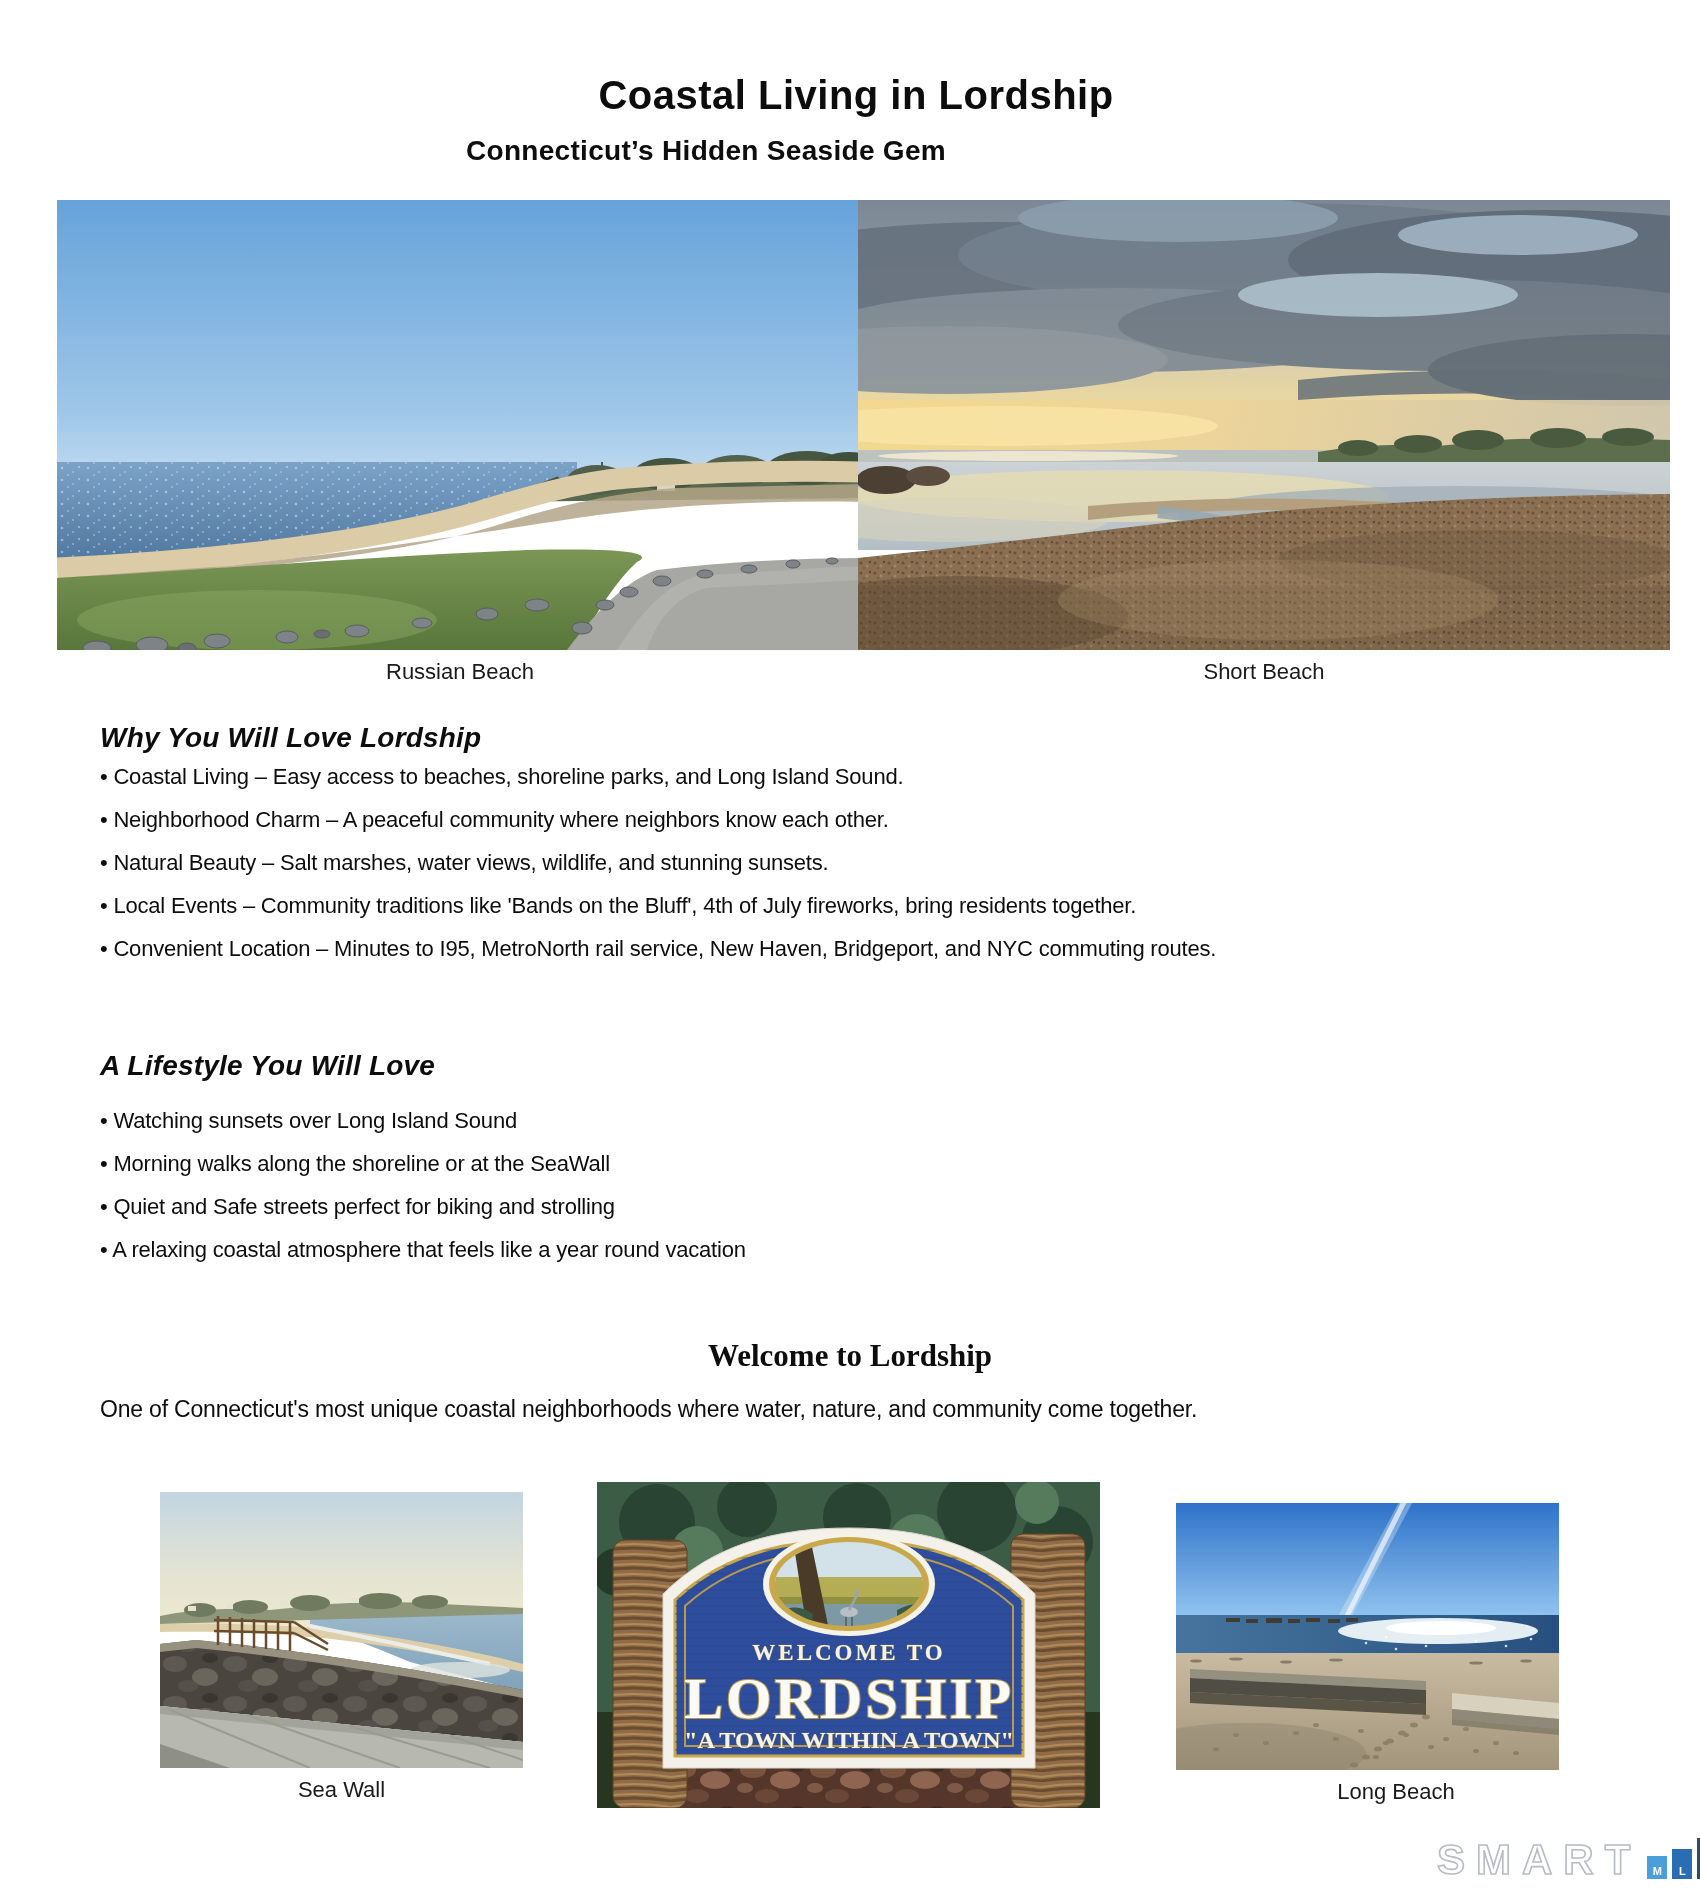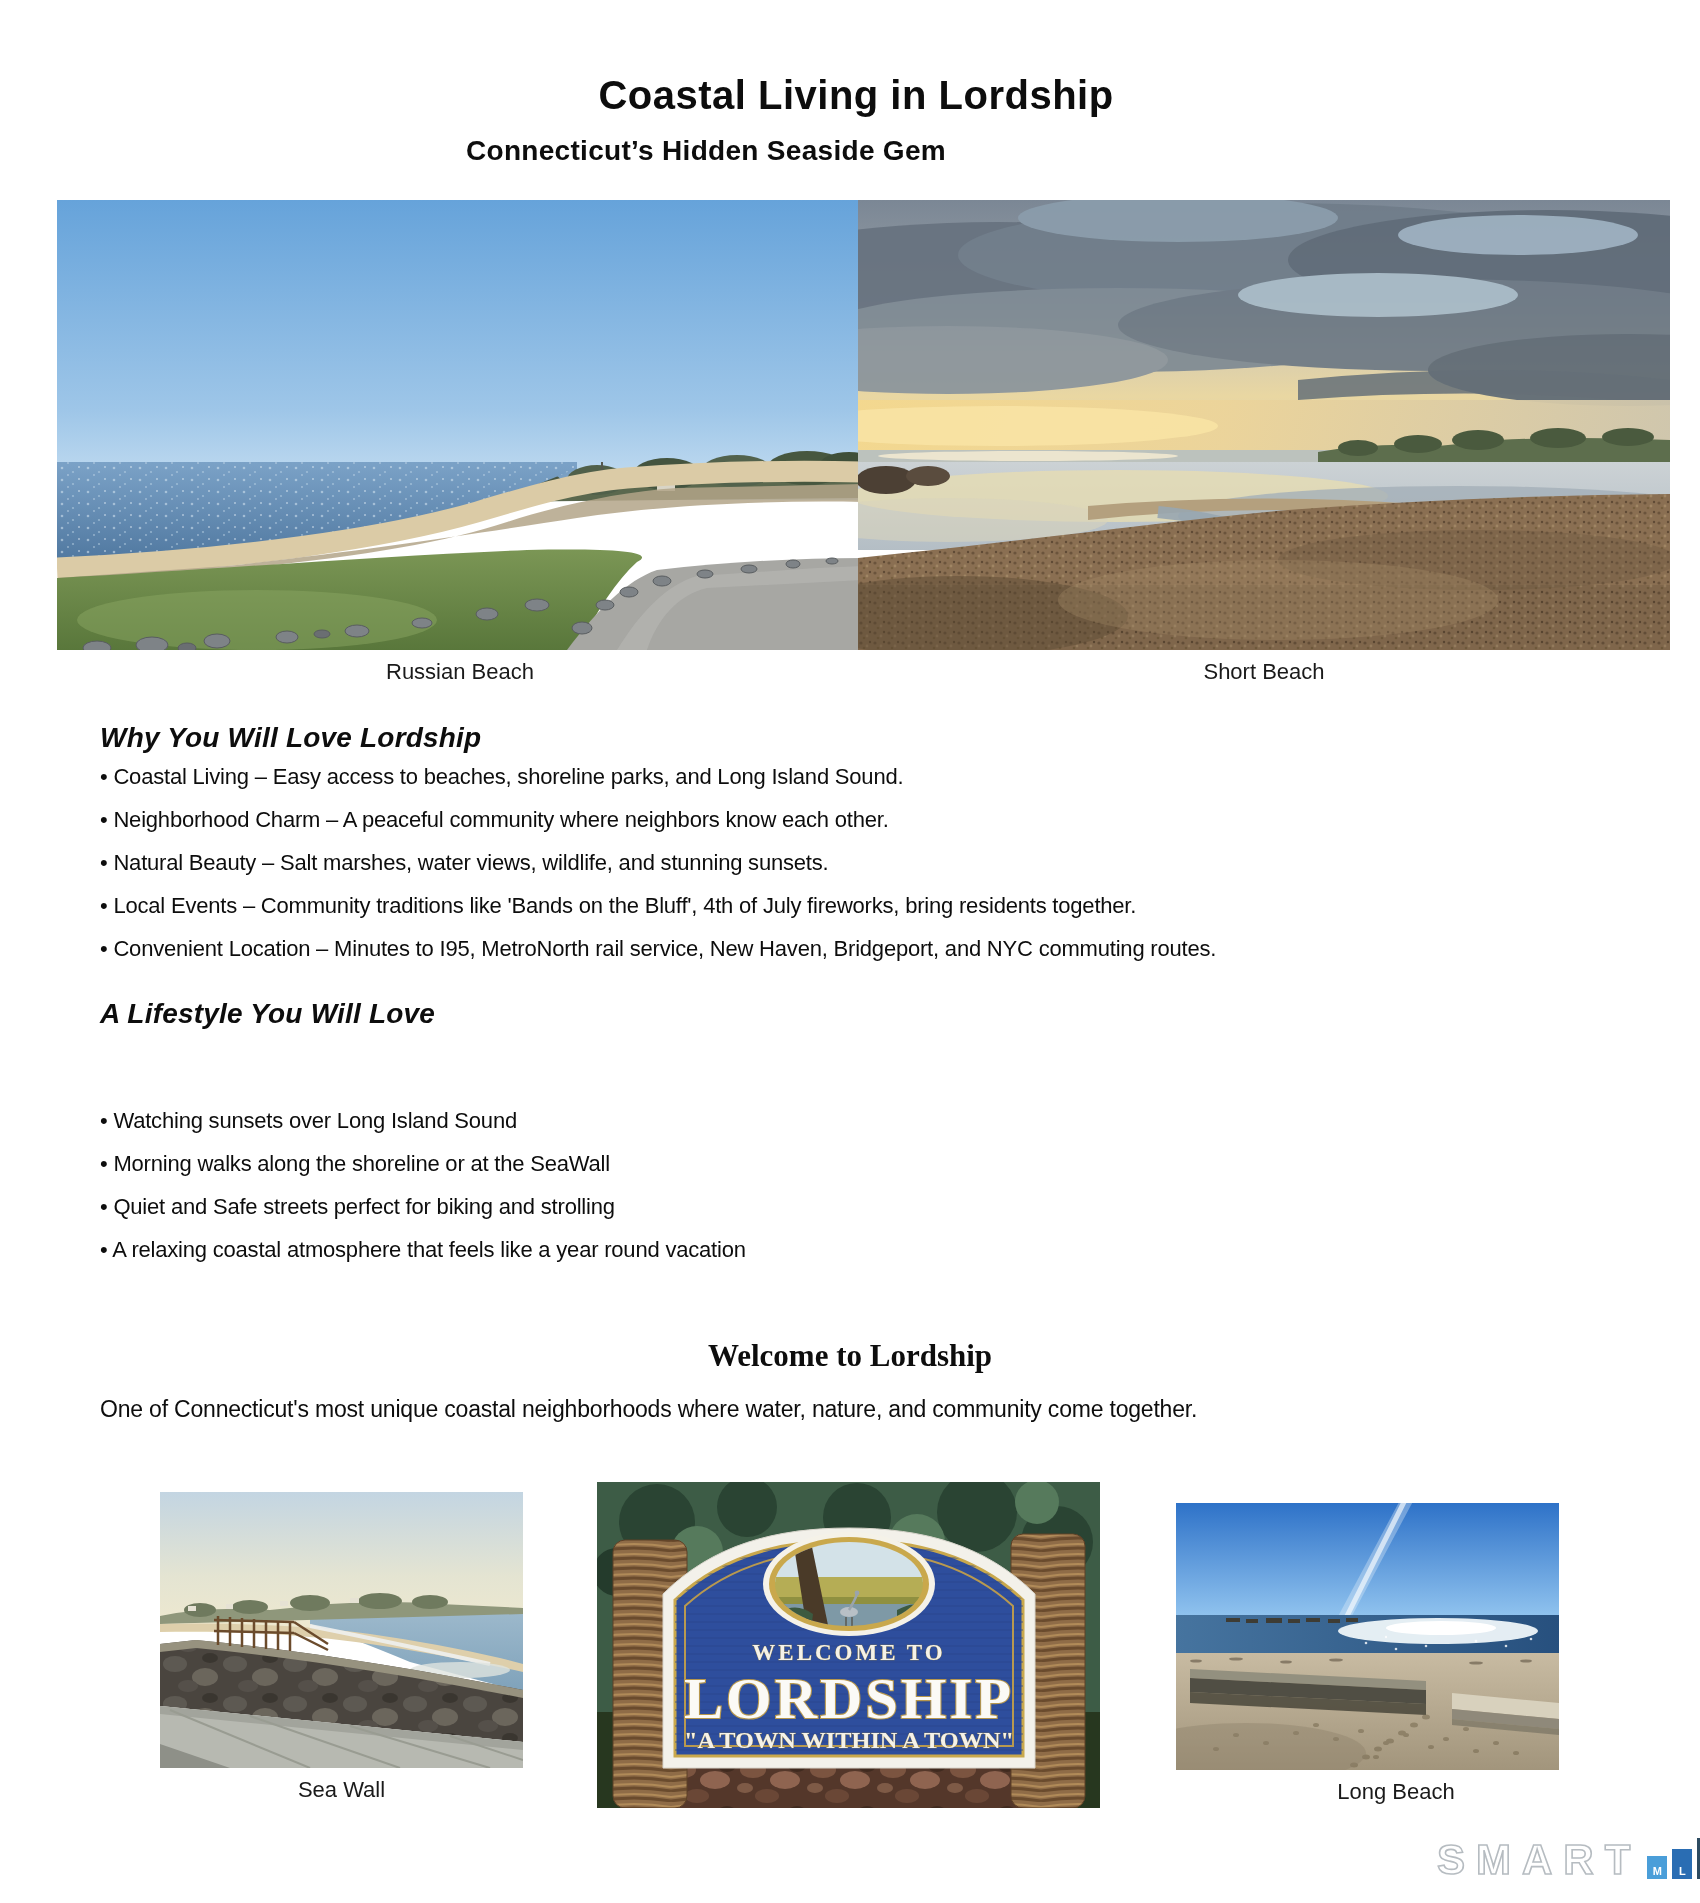--- a/index.html
+++ b/index.html
@@ -15,21 +15,21 @@
   figcaption{text-align:center;font-size:22px;color:#1a1a1a;margin-top:9px;}
   .fig-russian{top:200px;left:51px;width:806px;margin-left:6px;}
   .fig-short{top:200px;left:858px;width:812px;}
   .fig-seawall{top:1492px;left:160px;width:363px;}
   .fig-sign{top:1482px;left:597px;width:503px;}
   .fig-longbeach{top:1503px;left:1176px;width:440px;}
   svg.photo{display:block;}
   .section-heading{font-size:28px;font-weight:bold;font-style:italic;
       letter-spacing:.2px;}
   .h-why{top:722px;left:100px;}
-  .h-lifestyle{top:998px;left:100px;}
+  .h-lifestyle{top:1050px;left:100px;}
   ul.bullets{list-style:none;margin:0;padding:0;width:1215px;
       font-size:22px;line-height:29px;letter-spacing:-.2px;}
   ul.bullets li{margin:0 0 14px 0;padding-left:23px;text-indent:-23px;}
   ul.bullets li::before{content:"• ";}
   .list-why{top:762px;left:100px;}
   .list-lifestyle{top:1106px;left:100px;}
   .welcome-heading{top:1338px;left:0;width:1700px;text-align:center;
       font-size:31px;font-weight:bold;font-family:Liberation Serif, serif;}
   .welcome-paragraph{top:1396px;left:100px;width:1540px;font-size:23px;
       letter-spacing:-.2px;white-space:nowrap;}

